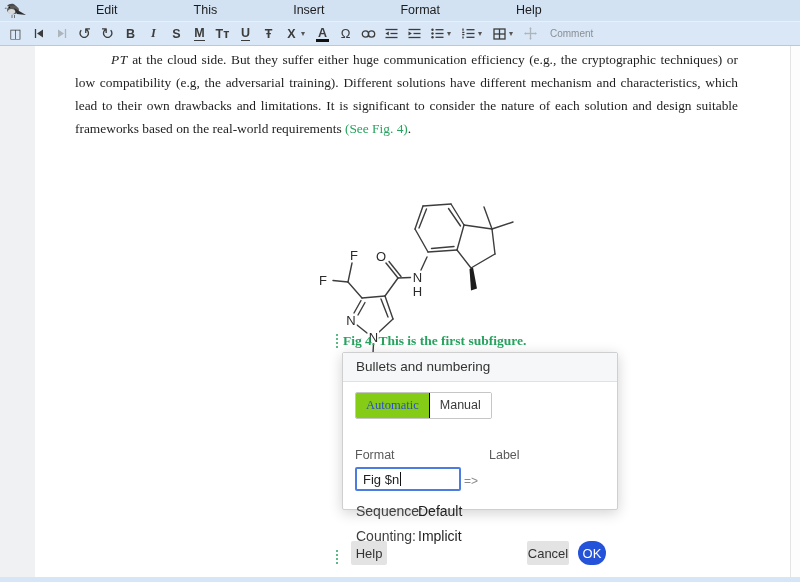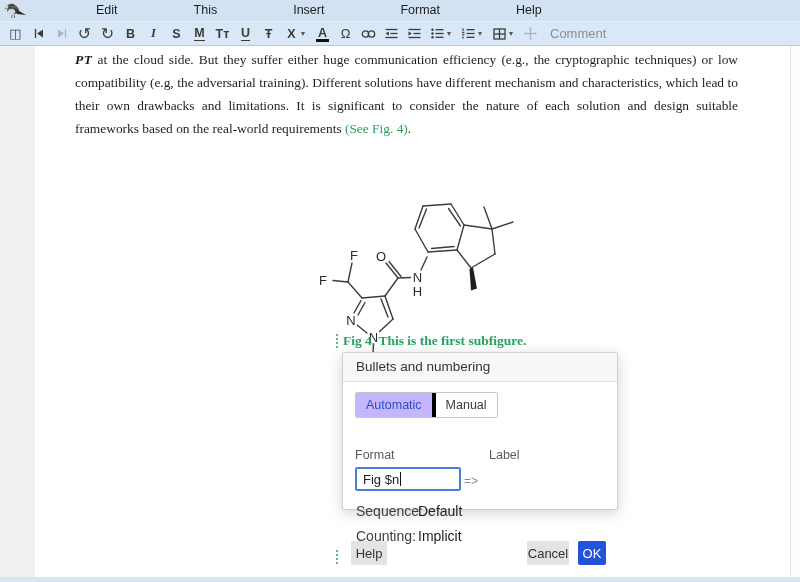--- a/index.html
+++ b/index.html
@@ -15,35 +15,35 @@
              background:#d9e7f6; border-top:1px solid #e8f1fa; border-bottom:1px solid #bdc8d3;
              display:flex; align-items:center; padding-left:4px; z-index:5; }
   .tb { min-width:21px; height:21px; display:flex; align-items:center; justify-content:center;
         color:#3c3c3c; font-size:13px; margin:0 1px; }
   .tb.letter { font-weight:bold; font-size:12.5px; }
   .tb.disabled { color:#adb4bb; }
   .tb .uline { border-bottom:1px solid #3c3c3c; line-height:13px; }
   .tb.colorA { flex-direction:column; }
   .tb.colorA .abar { width:13px; height:3px; background:#111; margin-top:-1px; }
   .caret { font-size:8px; color:#555; min-width:10px; margin-left:-2px; }
-  .comment { color:#8b8f94; font-size:13px; margin-left:8px; }
+  .comment { color:#8b8f94; font-size:10px; margin-left:8px; }
   .tbsvg { stroke:#3c3c3c; fill:none; stroke-width:1.3; }
   .tbsvg .fill { fill:#3c3c3c; stroke:none; }
   .tbsvg.gray { stroke:#adb4bb; }
   .tbsvg.gray .fill { fill:#adb4bb; }
 
   
   .doc { position:absolute; left:0; top:46px; width:800px; height:536px; background:#fff; }
   .gutter-left { position:absolute; left:0; top:0; width:35px; height:536px; background:#f0f1f2; }
   .rail-right { position:absolute; left:790px; top:0; width:10px; height:536px;
                 background:#fdfdfd; border-left:1px solid #e4e4e4; }
   .para { position:absolute; left:75px; top:2px; width:663px;
           font-family:"Liberation Serif", serif; font-size:13.4px; line-height:23px;
           color:#1e1e1e; text-align:justify; }
-  .mathpt { font-style:italic; font-weight:bold; letter-spacing:0.5px; }
+  .mathpt { font-style:italic; font-weight:normal; letter-spacing:0.5px;margin-left:36px; }
   .green { color:#27a35f; }
 
   .molecule { position:absolute; left:300px; top:145px; }
   .molecule line, .molecule polyline { stroke:#3d3d3d; stroke-width:1.4; fill:none; stroke-linecap:round; }
   .molecule polygon { fill:#1d1d1d; }
   .molecule text { font-family:"Liberation Sans", sans-serif; font-size:13px; fill:#2b2b2b;
                    text-anchor:middle; paint-order:stroke; stroke:#ffffff; stroke-width:4px; }
 
   .fig-caption { position:absolute; left:336px; top:287px; display:flex; align-items:center; }
   .drag-dots { display:flex; flex-direction:column; margin-right:5px; }
@@ -56,39 +56,39 @@
 
   
   .dialog { position:absolute; left:342px; top:306px; width:276px; height:158px;
             background:#fff; border:1px solid #cfcfcf; border-radius:2px;
             box-shadow:0 3px 14px rgba(0,0,0,0.18); z-index:10; }
   .dlg-title { height:29px; background:#f6f7f8; border-bottom:1px solid #e1e1e1;
                font-size:13.5px; color:#333; line-height:28px; padding-left:13px; }
   .dlg-body { position:relative; padding:10px 12px; height:190px; }
   .tabset { display:inline-flex; border:1px solid #c6c6c6; border-radius:2px; overflow:hidden; margin-top:0px; }
   .tab { font-size:12.5px; padding:5px 10px; background:#fff; color:#3a3a3a; cursor:default; }
-  .tab.active { background:#c4b5fd; color:#2b50c8; border-right:4px solid #000000; }
+  .tab.active { background:#84cc16; color:#2b50c8; border-right:1px solid #000000;font-family:Liberation Serif, serif; }
   .field-label { font-size:12.5px; color:#5a5a5a; }
   .fmt-col { position:absolute; left:12px; top:66px; }
   .lbl-col { position:absolute; left:146px; top:66px; }
   .arrow-sep { position:absolute; left:121px; top:92px; font-size:12px; color:#8a8a8a; }
   .input-box { margin-top:5px; width:106px; height:24px; border:2px solid #4d7ce0; border-radius:2px;
                background:#fff; font-size:13px; color:#222; display:flex; align-items:center; padding-left:6px; }
   .caret-line { width:1px; height:14px; background:#111; margin-left:1px; }
   .input-box.readonly { width:100px; border:1px solid #c9c9c9; background:#fdfdfd; color:#9a9a9a; }
   .kv-row { position:absolute; left:13px; font-size:14px; color:#3f3f3f; }
   .kv-row .kv-val { position:absolute; left:62px; color:#1f1f1f; white-space:nowrap; }
   .kv-seq { top:121px; } .kv-cnt { top:146px; }
   .btn { position:absolute; height:24px; border-radius:2px; font-size:13px; display:flex;
          align-items:center; justify-content:center; cursor:default; }
   .btn.gray { background:#e3e3e3; color:#333; }
   .btn.blue { background:#2453d9; color:#fff; }
   .btn-help { left:8px; bottom:7px; width:36px; }
   .btn-cancel { right:48px; bottom:7px; width:42px; }
-  .btn-ok { right:11px; bottom:7px; width:28px; }
+  .btn-ok { right:11px; bottom:7px; width:28px;border-radius:12px; }
 </style>
 </head>
 <body>
 
 <div class="menubar">
   <div class="logo">
     <svg width="26" height="18" viewBox="0 0 26 18">
       <path d="M3 4 C5 1.5 9 1 11 3 L13 5 C12 5.5 11 6 10 6 Z" fill="#4a4a4a"></path>
       <ellipse cx="9" cy="8" rx="6" ry="4.2" fill="#5a5a5a"></ellipse>
       <path d="M10 6 L22 13 L13 12 Z" fill="#2e2e2e"></path>

